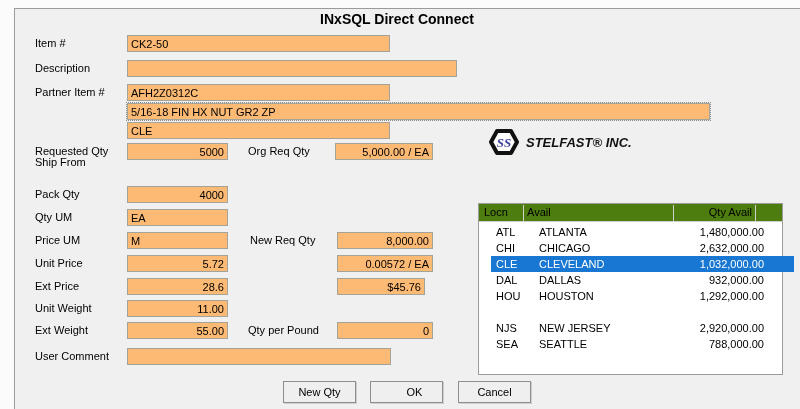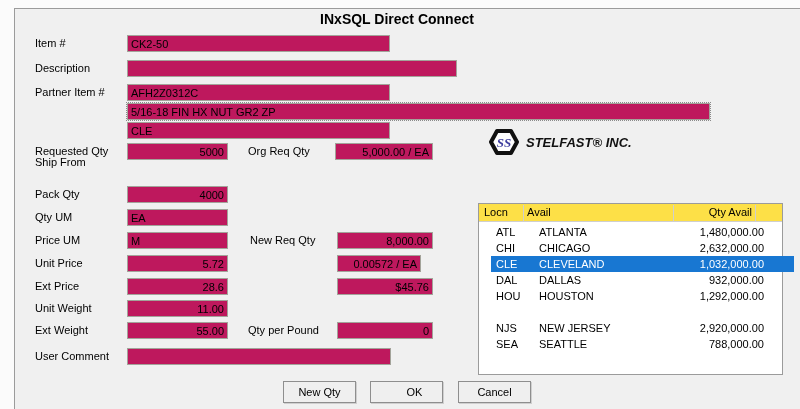--- a/index.html
+++ b/index.html
@@ -4,34 +4,34 @@
 <style>
   * { margin:0; padding:0; box-sizing:border-box; }
   html,body { width:800px; height:409px; overflow:hidden; background:#fbfbfb;
     font-family:"Liberation Sans", sans-serif; }
   #frame { position:absolute; left:14px; top:8px; width:792px; height:407px;
     background:#f0f0f0; border:1px solid #9b9b9b; }
   .abs { position:absolute; }
   #title { left:0; top:11px; width:794px; text-align:center;
     font-size:14px; font-weight:bold; color:#000; }
   .lbl { font-size:11px; color:#000; line-height:17px; white-space:nowrap; }
-  .fld { height:17px; background:#be185d; border:1px solid #a3a39a;
+  .fld { height:17px; background:#fdba74; border:1px solid #a3a39a;
     font-family:"Liberation Sans", sans-serif; font-size:11px; color:#000;
     padding:0 3px; outline:none; }
   .fld.num { text-align:right; }
   .fld.focused { outline:1px dotted #8a8a8a; outline-offset:0px; }
   
   #logo { left:489px; top:127px; display:flex; align-items:center; gap:7px; }
   #logo-text { font-size:13px; font-weight:bold; font-style:italic; color:#111;
     letter-spacing:0px; white-space:nowrap; }
   
   #wtable { left:478px; top:203px; width:305px; height:172px; background:#fff;
     border:1px solid #9b9b9b; font-size:11px; }
   .thead { position:absolute; left:0; top:0; width:100%; height:18px;
-    background:#fde047; border-bottom:1px solid #cfcfcf; }
+    background:#4d7c0f; border-bottom:1px solid #cfcfcf; }
   .th { position:absolute; top:0; line-height:17px; color:#000; }
   .th-sep { position:absolute; top:1px; width:1px; height:16px; background:#cfcfcf; }
   .trow { position:absolute; left:12px; width:100%; height:16px; line-height:16px; color:#000; }
   .trow.selected { background:#1877d2; color:#fff; }
   .td-locn { position:absolute; left:5px; top:0; }
   .td-name { position:absolute; left:48px; top:0; }
   .td-qty  { position:absolute; right:30px; top:0; text-align:right; }
   
   .btn { height:22px; width:73px; background:#efefef; border:1px solid #8e8e8e;
     box-shadow:1px 1px 0 #cfcfcf; font-family:"Liberation Sans", sans-serif;
@@ -77,25 +77,25 @@
 <span class="abs lbl" style="left:35px;top:209px;">Qty UM</span>
 <input class="abs fld" style="left: 127px; top: 209px; width: 101px;" value="EA">
 
 <span class="abs lbl" style="left:35px;top:232px;">Price UM</span>
 <input class="abs fld" style="left: 127px; top: 232px; width: 101px;" value="M">
 <span class="abs lbl" style="left:250px;top:232px;">New Req Qty</span>
 <input class="abs fld num" style="left: 337px; top: 232px; width: 96px;" value="8,000.00">
 
 <span class="abs lbl" style="left:35px;top:255px;">Unit Price</span>
 <input class="abs fld num" style="left: 127px; top: 255px; width: 101px;" value="5.72">
-<input class="abs fld num" style="left: 337px; top: 255px; width: 84px;" value="0.00572 / EA">
+<input class="abs fld num" style="left: 337px; top: 255px; width: 96px;" value="0.00572 / EA">
 
 <span class="abs lbl" style="left:35px;top:278px;">Ext Price</span>
 <input class="abs fld num" style="left: 127px; top: 278px; width: 101px;" value="28.6">
-<input class="abs fld num" style="left: 337px; top: 278px; width: 96px;" value="$45.76">
+<input class="abs fld num" style="left: 337px; top: 278px; width: 88px;" value="$45.76">
 
 <span class="abs lbl" style="left:35px;top:300px;">Unit Weight</span>
 <input class="abs fld num" style="left: 127px; top: 300px; width: 101px;" value="11.00">
 
 <span class="abs lbl" style="left:35px;top:322px;">Ext Weight</span>
 <input class="abs fld num" style="left: 127px; top: 322px; width: 101px;" value="55.00">
 <span class="abs lbl" style="left:248px;top:322px;">Qty per Pound</span>
 <input class="abs fld num" style="left: 337px; top: 322px; width: 96px;" value="0">
 
 <span class="abs lbl" style="left:35px;top:348px;">User Comment</span>

